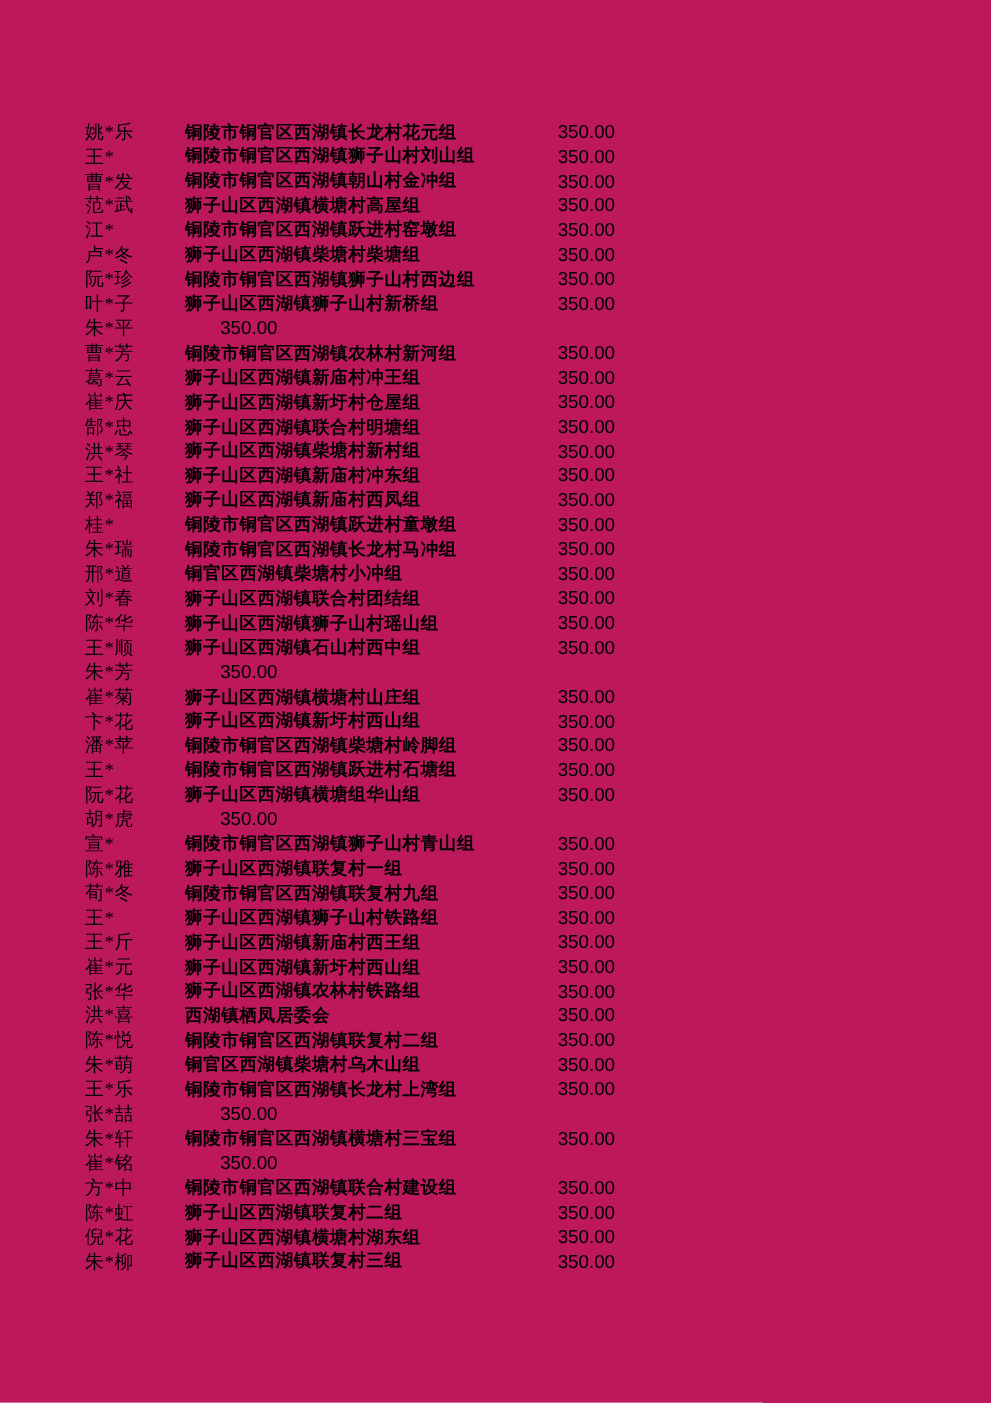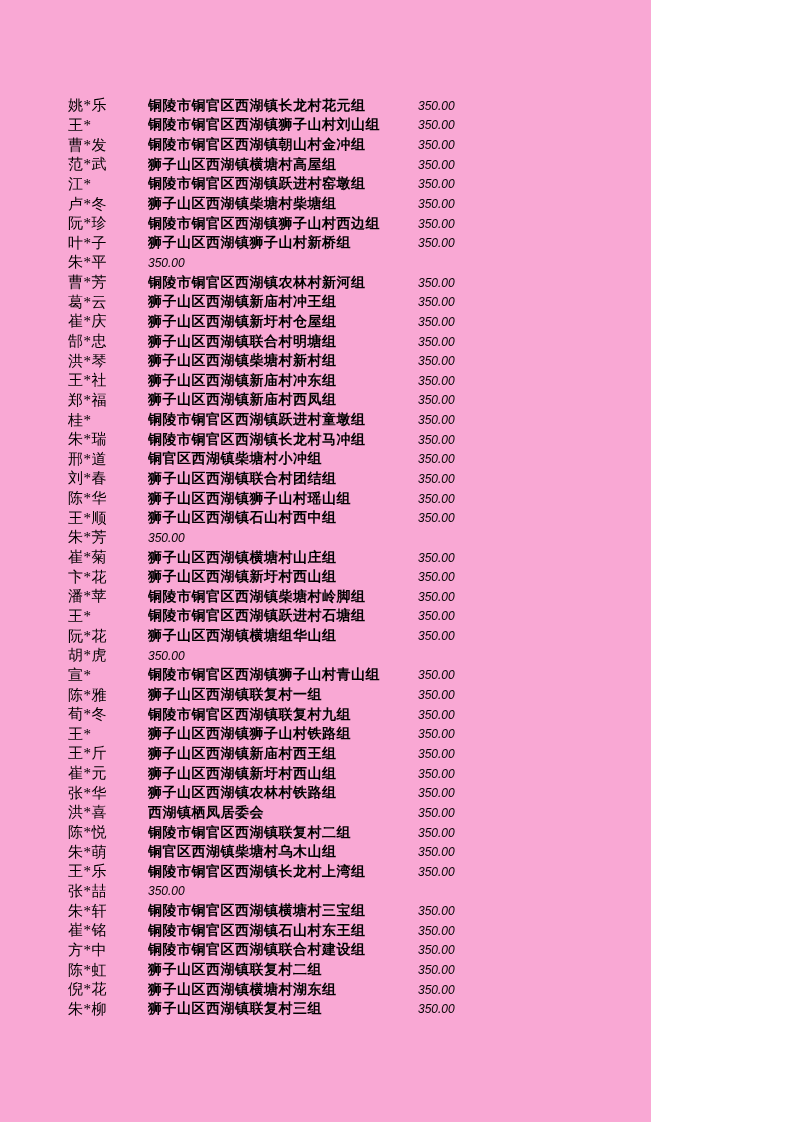--- a/index.html
+++ b/index.html
@@ -12,23 +12,23 @@
     height: 1122px;
     position: relative;
     overflow: hidden;
     font-family: "Liberation Serif", "DejaVu Serif", serif;
     color: #000000;
   }
   .page {
     position: absolute;
     left: 0;
     top: 0;
-    width: 651px;
+    width: 793px;
     height: 1122px;
-    background: #f9a8d4;
+    background: #be185d;
   }
   .records {
     position: absolute;
     left: 0;
     top: 96px;
     width: 793px;
   }
   .row {
     display: flex;
     align-items: center;
@@ -46,24 +46,23 @@
   .cell-address {
     flex: 1;
     font-size: 14px;
     font-family: "Liberation Serif", "DejaVu Serif", serif;
     letter-spacing: 0.5px;
     overflow: hidden;
     font-weight: bold;
   }
   .cell-amount {
     width: 74px;
-    text-align: left;
-    font-size: 12px;
+    text-align: right;
+    font-size: 15px;
     font-family: "Liberation Sans", "DejaVu Sans", sans-serif;
-    font-style: italic;
   }
 </style>
 </head>
 <body>
 
 <div class="page">
   <div class="records">
   <div class="row">
     <span class="cell-name">姚*乐</span>
     <span class="cell-address">铜陵市铜官区西湖镇长龙村花元组</span>
@@ -307,21 +306,20 @@
   </div>
 
   <div class="row">
     <span class="cell-name">朱*轩</span>
     <span class="cell-address">铜陵市铜官区西湖镇横塘村三宝组</span>
     <span class="cell-amount">350.00</span>
   </div>
 
   <div class="row">
     <span class="cell-name">崔*铭</span>
-    <span class="cell-address">铜陵市铜官区西湖镇石山村东王组</span>
     <span class="cell-amount">350.00</span>
   </div>
 
   <div class="row">
     <span class="cell-name">方*中</span>
     <span class="cell-address">铜陵市铜官区西湖镇联合村建设组</span>
     <span class="cell-amount">350.00</span>
   </div>
 
   <div class="row">

